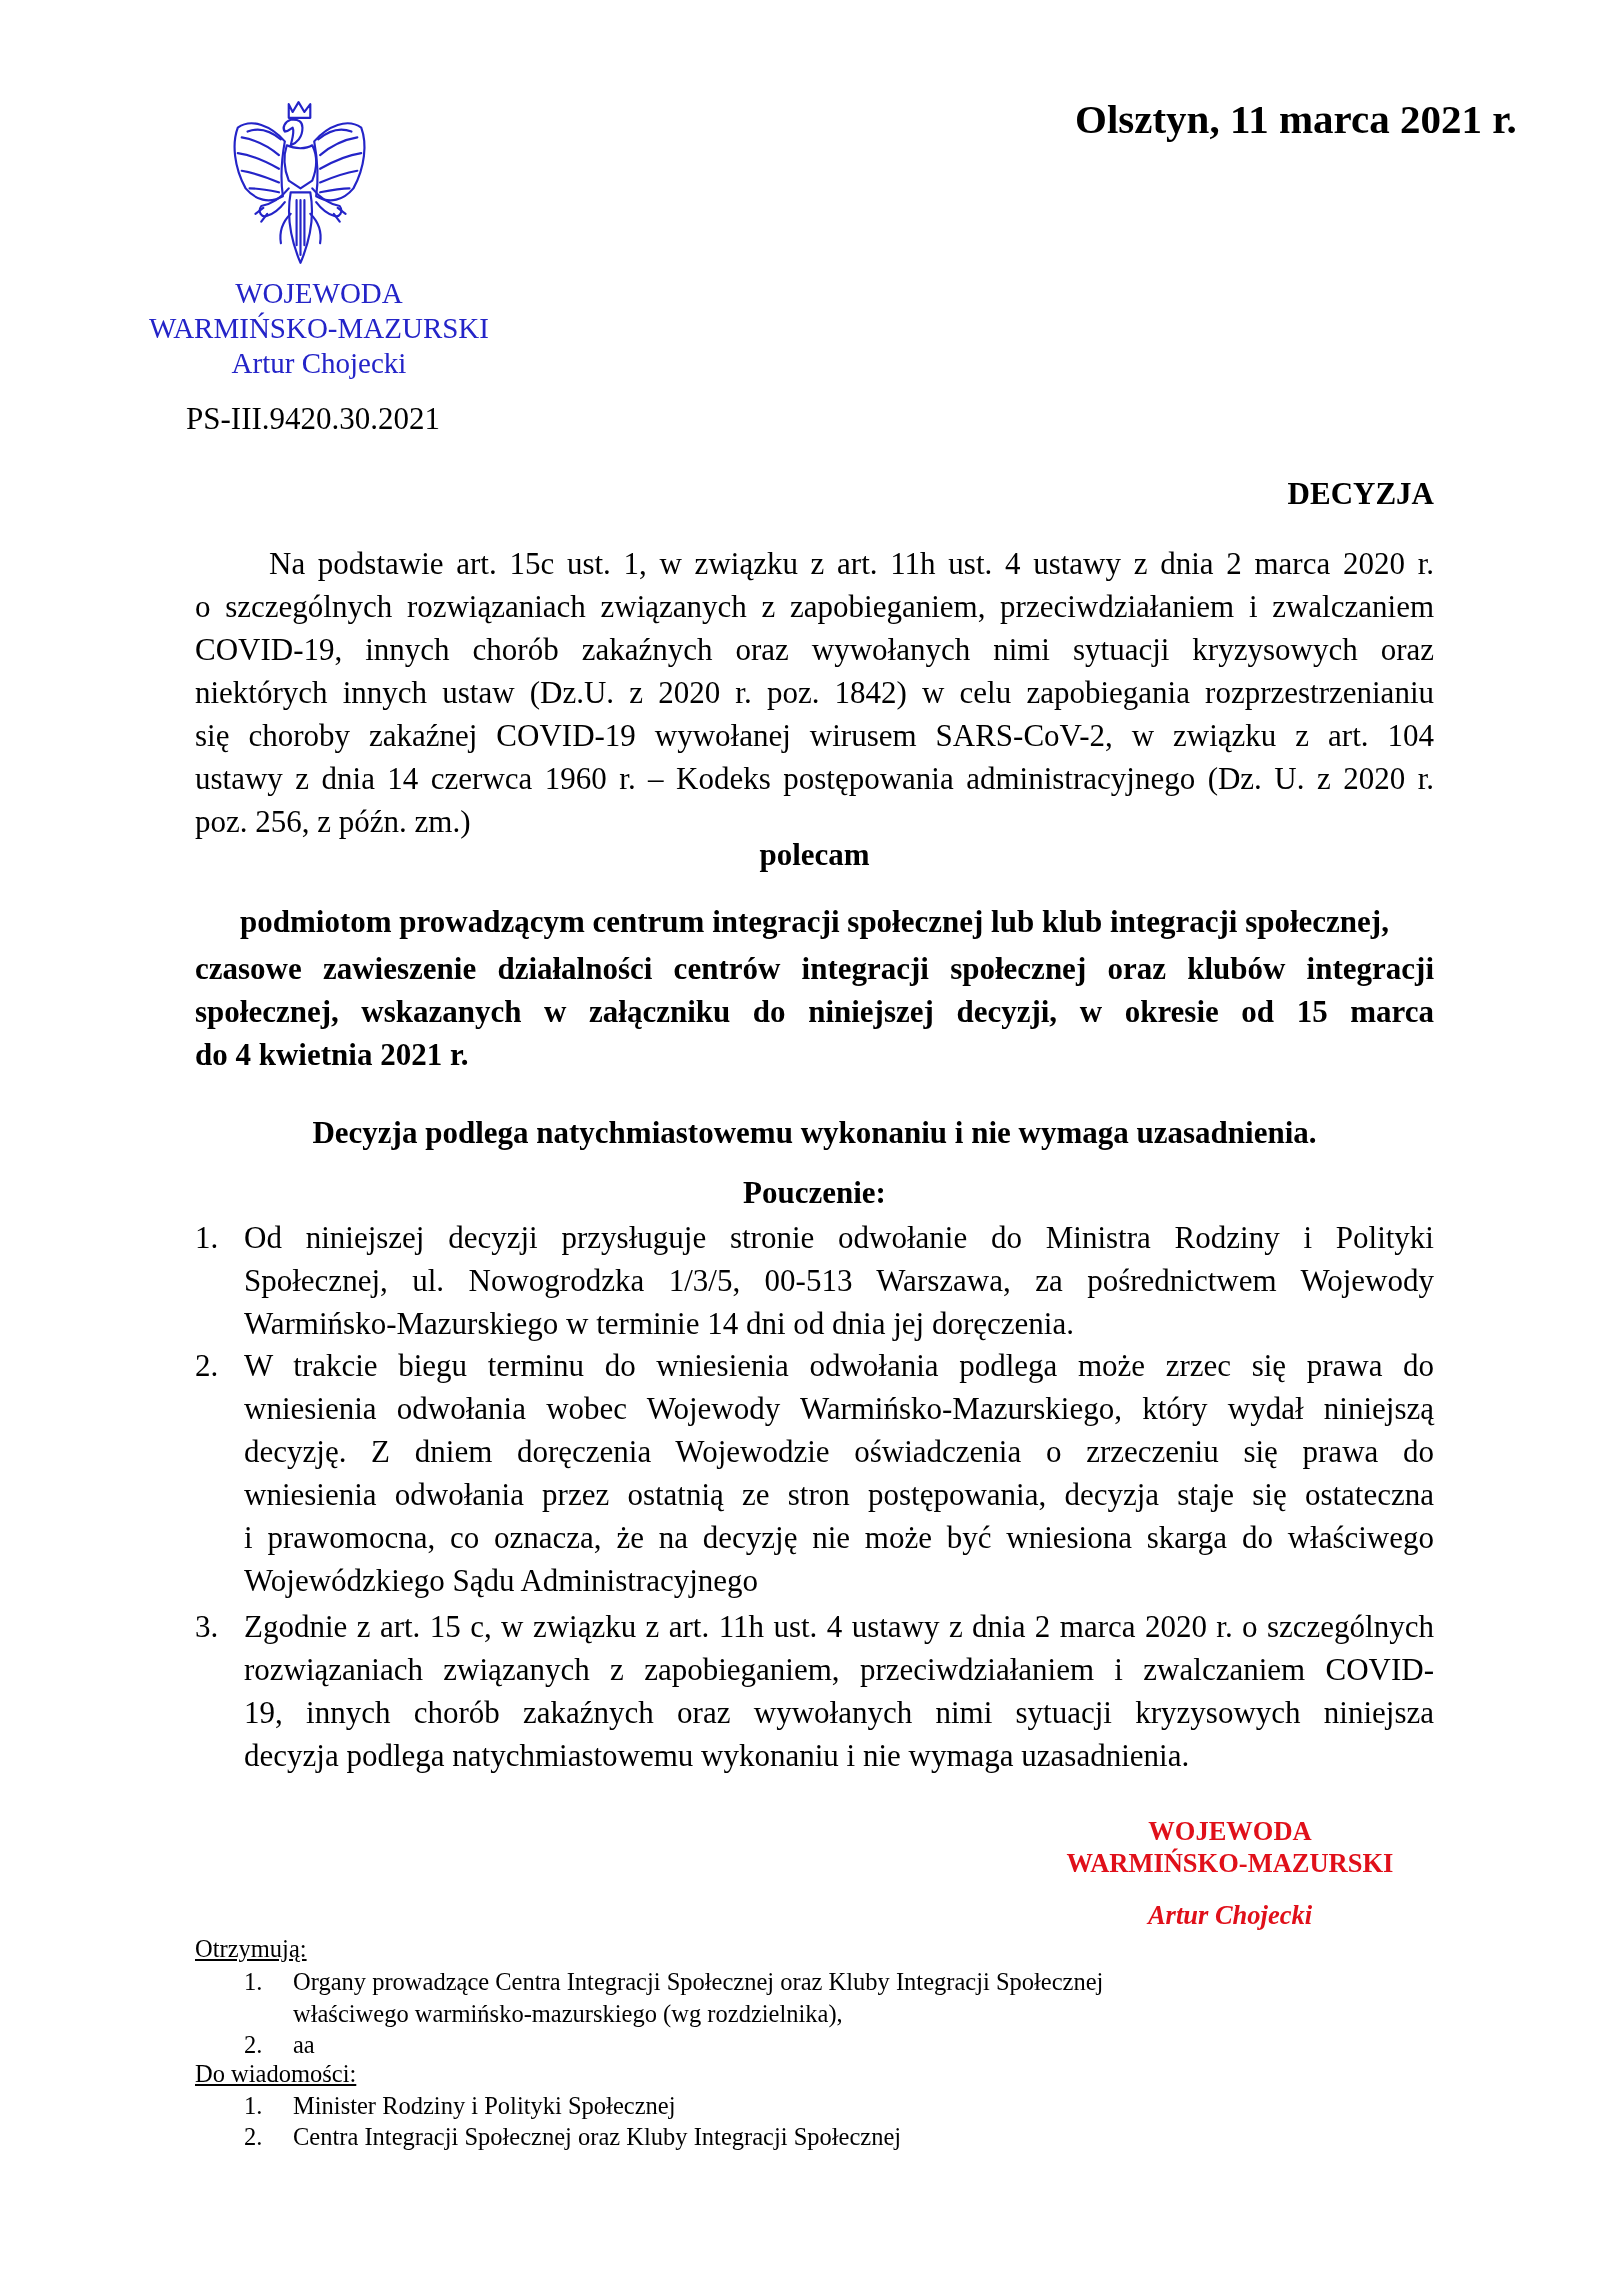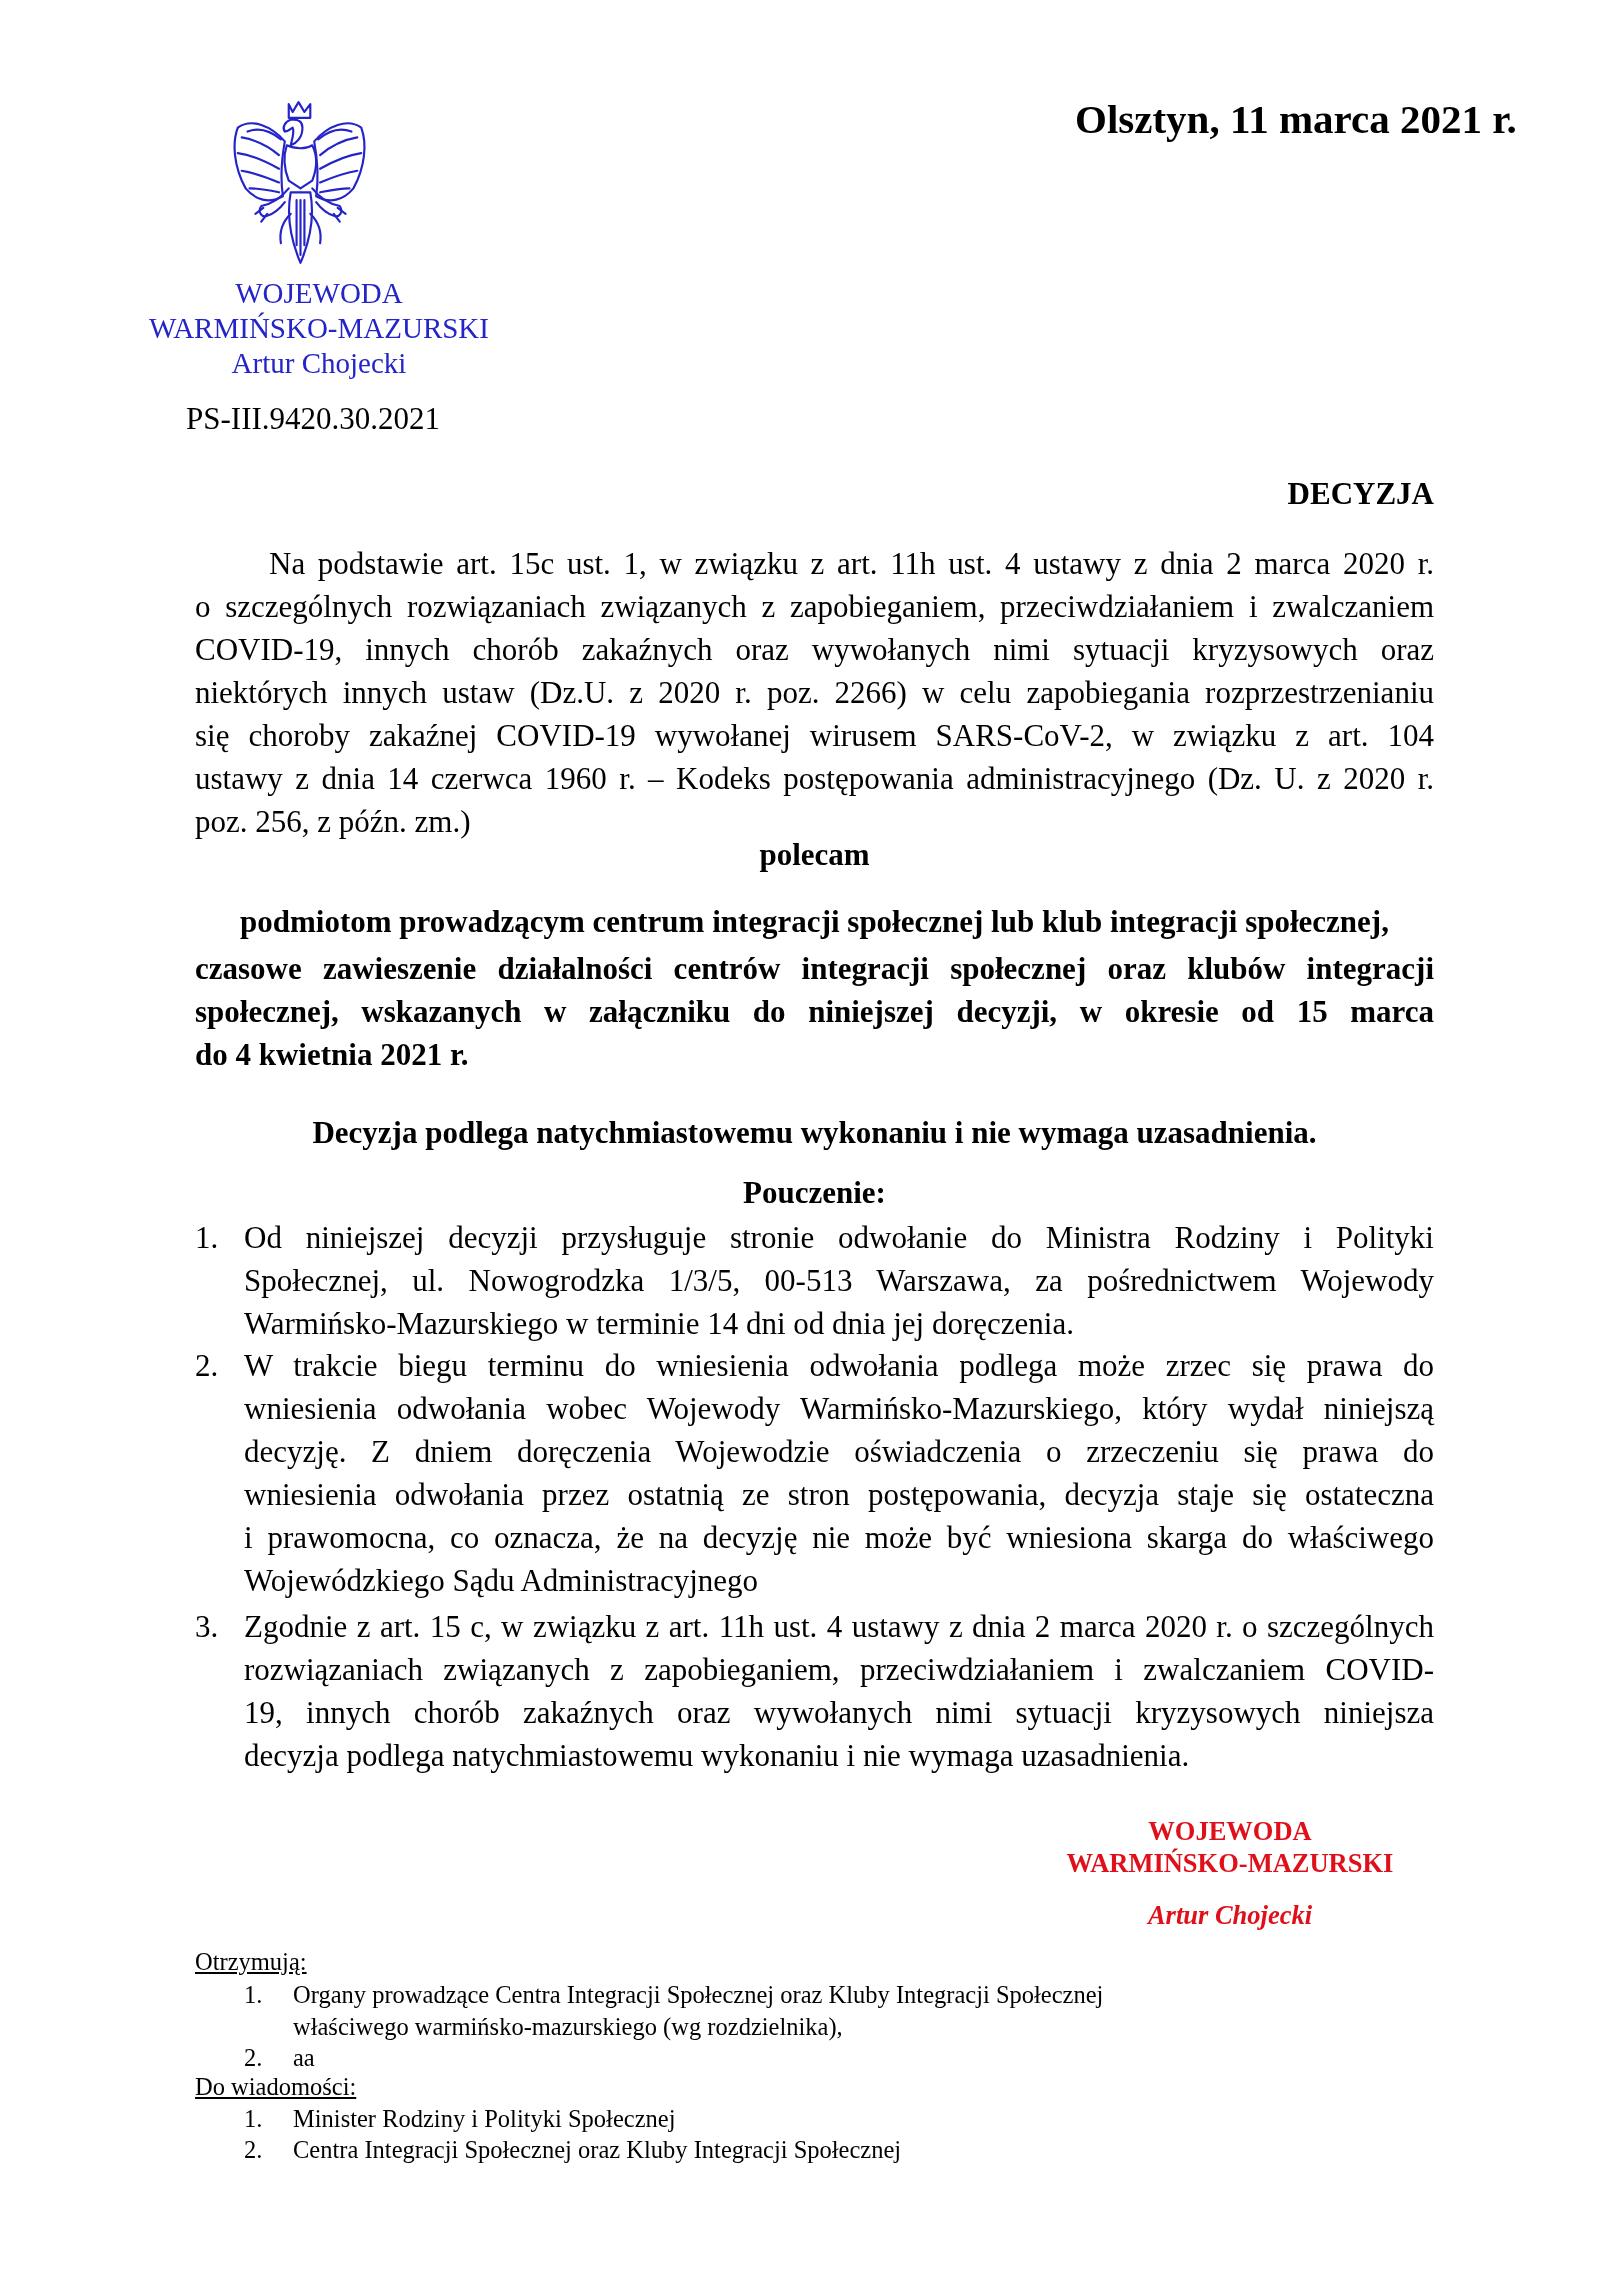--- a/index.html
+++ b/index.html
@@ -11,21 +11,21 @@
   .bold { font-weight:bold; }
   .blue { color:#2424c8; }
   .red { color:#e0101a; }
   .center { text-align:center; }
   .eagle { left:228px; top:98px; width:145px; height:169px; }
   .header-blue { left:133px; width:372px; text-align:center; font-size:29px; line-height:35px; }
   .date { left:1075px; top:98px; font-size:41px; font-weight:bold; line-height:43px; }
   .sig { left:1039px; width:382px; text-align:center; font-weight:bold; font-size:26.5px; line-height:31px; }
   .list-num { left:195px; width:39px; }
   .list-text { left:244px; width:1190px; }
-  .small { font-size:24.5px; line-height:31px;margin-top:13px; }
+  .small { font-size:24.5px; line-height:31px; }
   .u { text-decoration:underline; }
 </style>
 </head>
 <body>
 
 <div class="abs eagle">
   <svg viewBox="0 0 148 172" width="145" height="169" fill="none" stroke="#2424c8" stroke-width="2.2" stroke-linejoin="round" stroke-linecap="round">
 
     <path d="M62 6 L66 14 L72 4 L78 14 L84 6 L84 20 L62 20 Z"></path>
 
@@ -58,21 +58,21 @@
 <div class="abs line" style="left:186px; top:397px;">PS-III.9420.30.2021</div>
 
 <div class="abs date">Olsztyn, 11 marca 2021 r.</div>
 
 <div class="abs line bold center" style="left:195px; width:1239px; top:472px;text-align:right;">DECYZJA</div>
 
 <div class="abs" style="left:195px; width:1239px; top:542px;">
   <div class="line just" style="padding-left:74px;">Na podstawie art. 15c ust. 1, w związku z art. 11h ust. 4 ustawy z dnia 2 marca 2020 r.</div>
   <div class="line just">o szczególnych rozwiązaniach związanych z zapobieganiem, przeciwdziałaniem i zwalczaniem</div>
   <div class="line just">COVID-19, innych chorób zakaźnych oraz wywołanych nimi sytuacji kryzysowych oraz</div>
-  <div class="line just">niektórych innych ustaw (Dz.U. z 2020 r. poz. 2266) w celu zapobiegania rozprzestrzenianiu</div>
+  <div class="line just">niektórych innych ustaw (Dz.U. z 2020 r. poz. 1842) w celu zapobiegania rozprzestrzenianiu</div>
   <div class="line just">się choroby zakaźnej COVID-19 wywołanej wirusem SARS-CoV-2, w związku z art. 104</div>
   <div class="line just">ustawy z dnia 14 czerwca 1960 r. – Kodeks postępowania administracyjnego (Dz. U. z 2020 r.</div>
   <div class="line">poz. 256, z późn. zm.)</div>
 </div>
 
 <div class="abs line bold center" style="left:195px; width:1239px; top:833px;">polecam</div>
 
 <div class="abs line bold center" style="left:195px; width:1239px; top:900px;">podmiotom prowadzącym centrum integracji społecznej lub klub integracji społecznej,</div>
 
 <div class="abs" style="left:195px; width:1239px; top:947px;font-weight:bold;">

